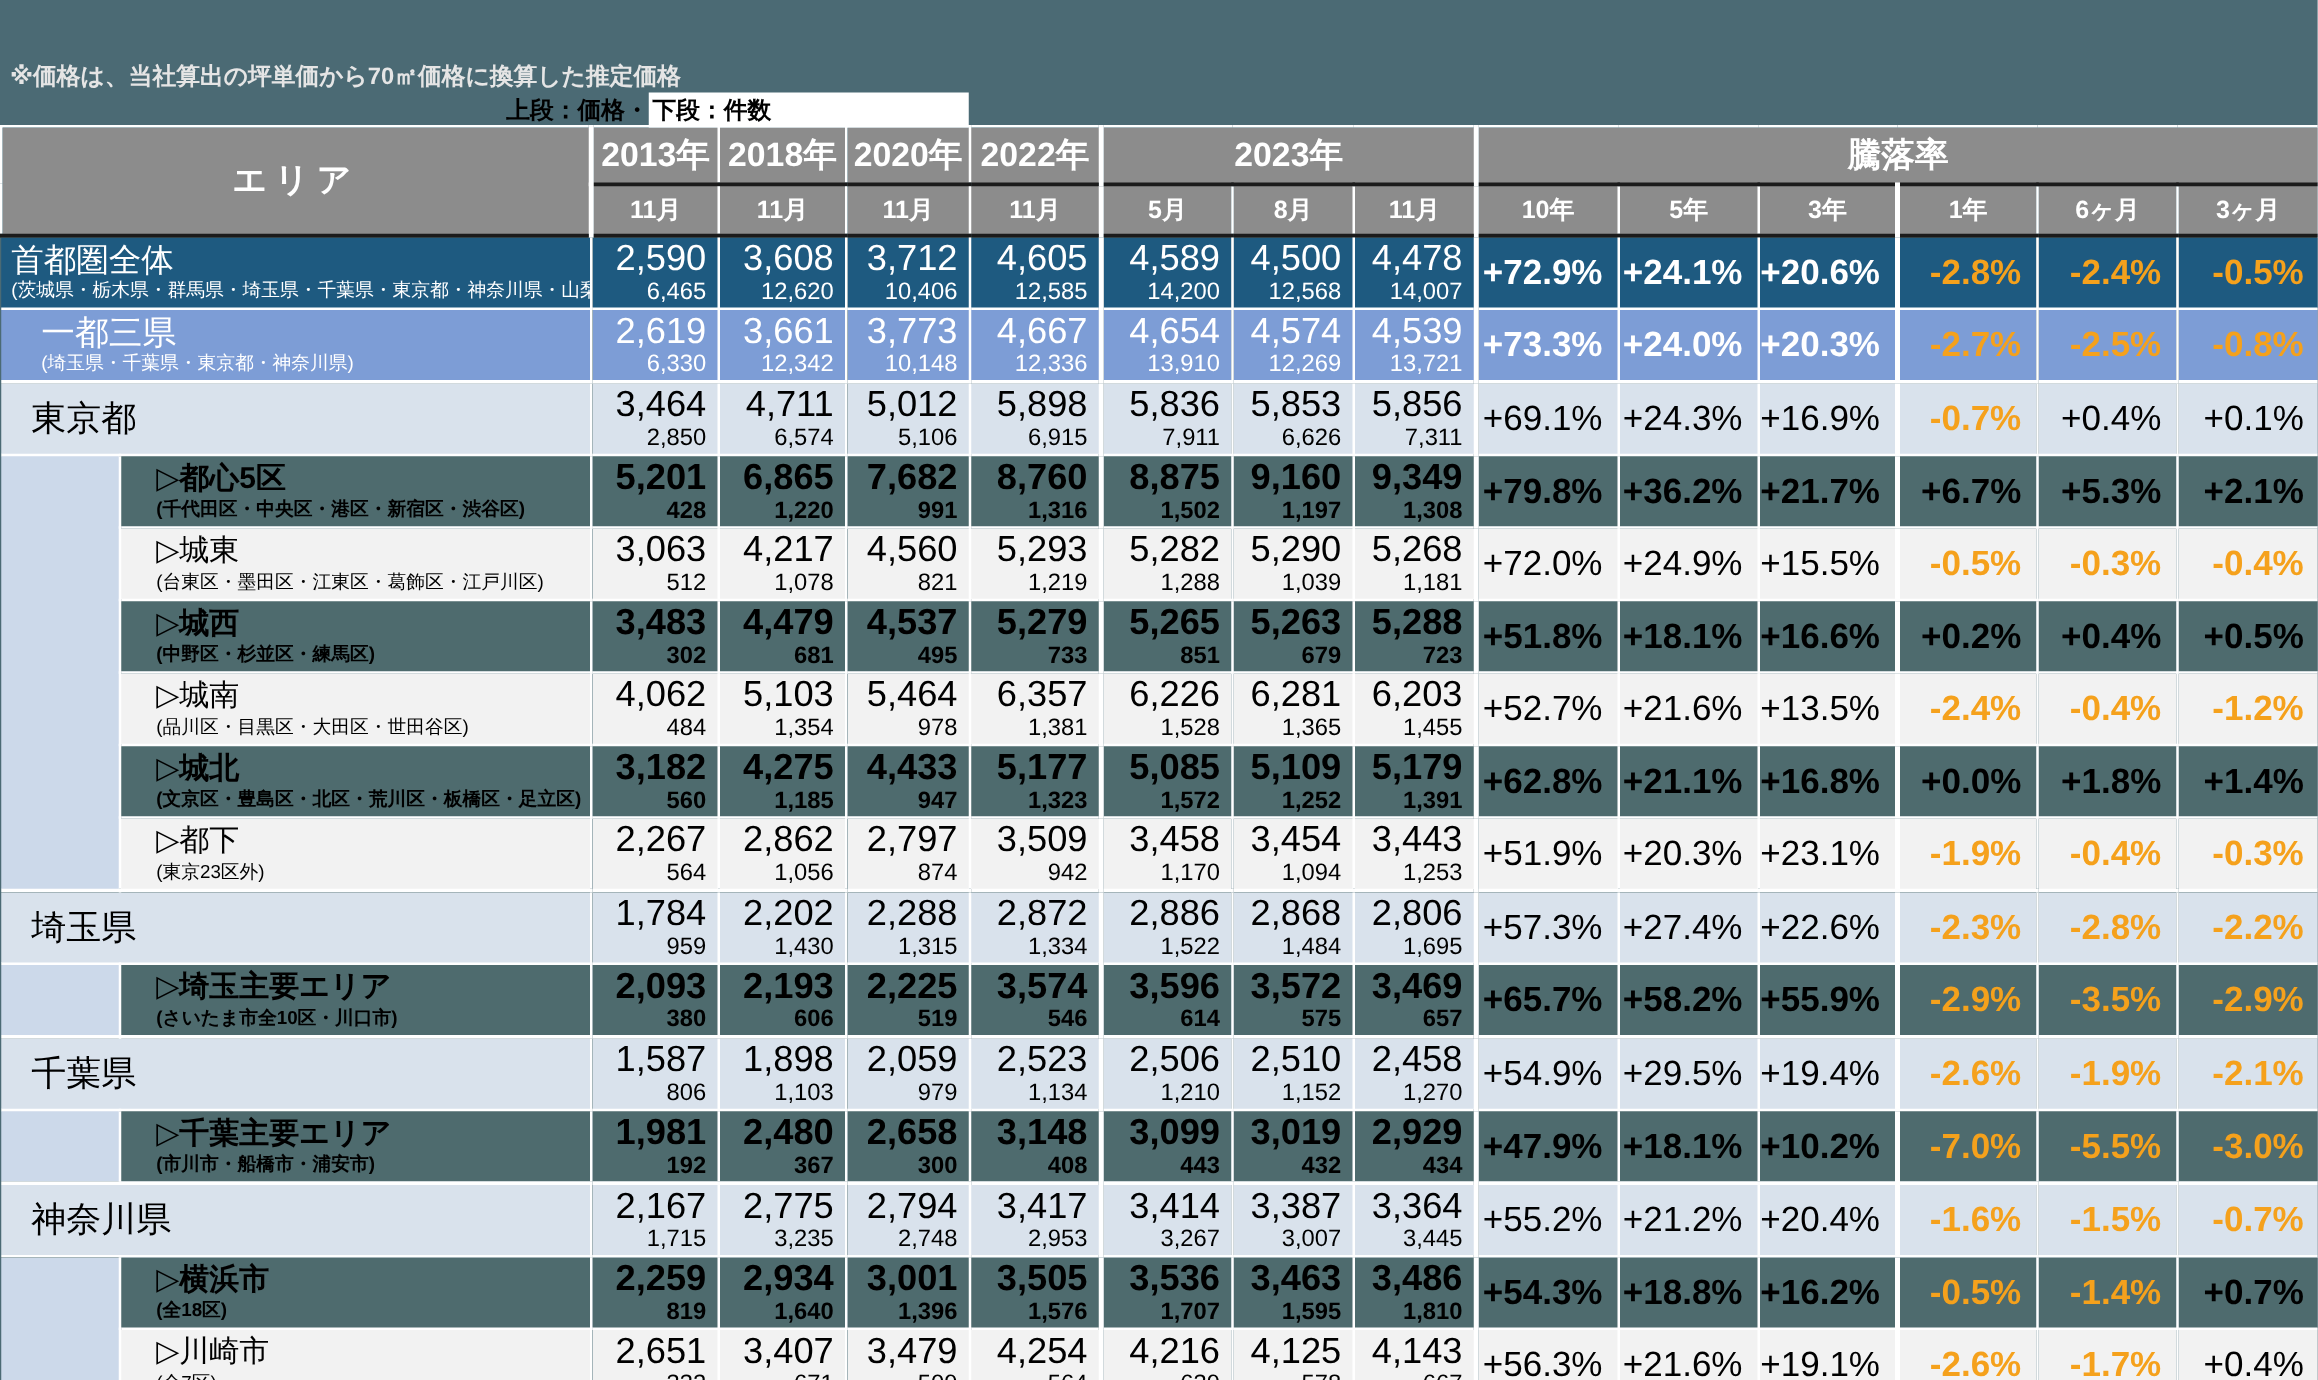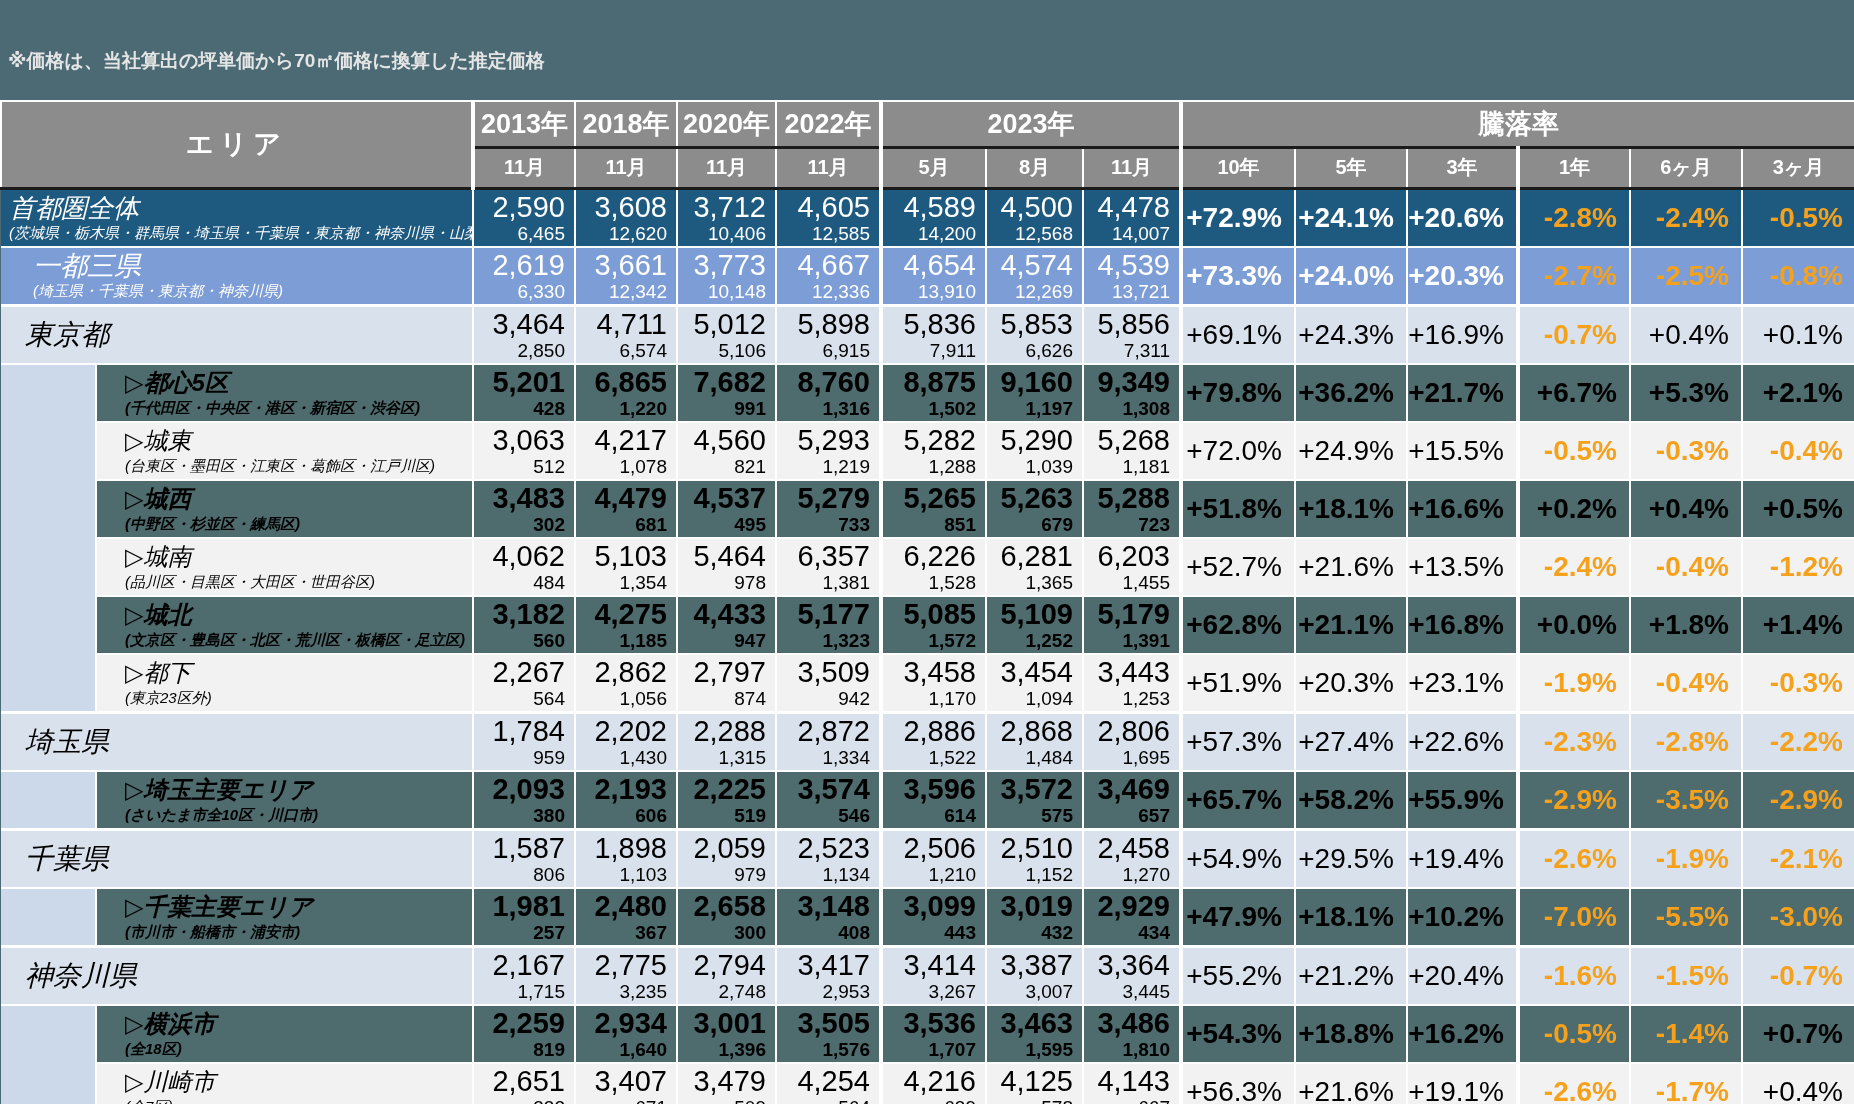--- a/index.html
+++ b/index.html
@@ -35,21 +35,21 @@
 
   
   tr.darkblue td { background:#1e5a80; color:#fff; }
   tr.blue     td { background:#7d9dd6; color:#fff; }
   tr.pref     td { background:#d9e2ec; color:#000; }
   tr.slate    td { background:#4e6b6e; color:#000; font-weight:bold; }
   tr.white    td { background:#f2f2f2; color:#000; }
   td.strip-cell { background:#ccd9ea !important; }
 
   
-  td.area-cell .inner { display:flex; flex-direction:column; justify-content:center; height:55px;font-style:italic; }
+  td.area-cell .inner { display:flex; flex-direction:column; justify-content:center; height:55px; }
   .arealabel { font-size:27px; line-height:30px; }
   .areasub   { font-size:15px; line-height:19px; }
   tr.darkblue .arealabel { font-size:26px; }
   tr.pref .arealabel { font-size:28px; }
   tr.slate .arealabel, tr.white .arealabel { font-size:24px; }
   tr.darkblue td.area-cell { padding-left:8px; }
   tr.blue     td.area-cell { padding-left:32px; }
   tr.pref     td.area-cell { padding-left:24px; }
   tr.in-strip td.area-cell { padding-left:28px; }
 
@@ -62,20 +62,24 @@
   td.pct-cell { text-align:right; padding-right:12px; font-size:28px; }
   td.pct-cell .neg { color:#f5a11c; font-weight:bold; }
   tr.darkblue td.pct-cell .pos, tr.blue td.pct-cell .pos { color:#fff; font-weight:bold; }
   tr.slate td.pct-cell .pos { color:#000; font-weight:bold; }
 </style>
 </head>
 <body>
 
 <div id="root">
   <div class="note1">※価格は、当社算出の坪単価から70㎡価格に換算した推定価格</div>
+  <div class="legend">
+    <span class="legend-upper">上段：価格・</span>
+    <span class="legend-box">下段：件数</span>
+  </div>
 
   <table>
     <colgroup>
       <col style="width:95px">
         <col style="width:377px">
       <col style="width:102px">
         <col style="width:102px">
         <col style="width:99px">
         <col style="width:105px">
       <col style="width:105px">
@@ -621,21 +625,21 @@
         <tr class="slate in-strip">
           <td class="strip-cell" rowspan="1"></td>
           <td class="area-cell">
             <div class="inner">
               <div class="arealabel">▷千葉主要エリア</div>
               <div class="areasub">(市川市・船橋市・浦安市)</div>
             </div>
           </td>
           <td class="val-cell">
             <div class="price">1,981</div>
-            <div class="count">257</div>
+            <div class="count">192</div>
           </td>
           <td class="val-cell">
             <div class="price">2,480</div>
             <div class="count">367</div>
           </td>
           <td class="val-cell">
             <div class="price">2,658</div>
             <div class="count">300</div>
           </td>
           <td class="val-cell gbr">

